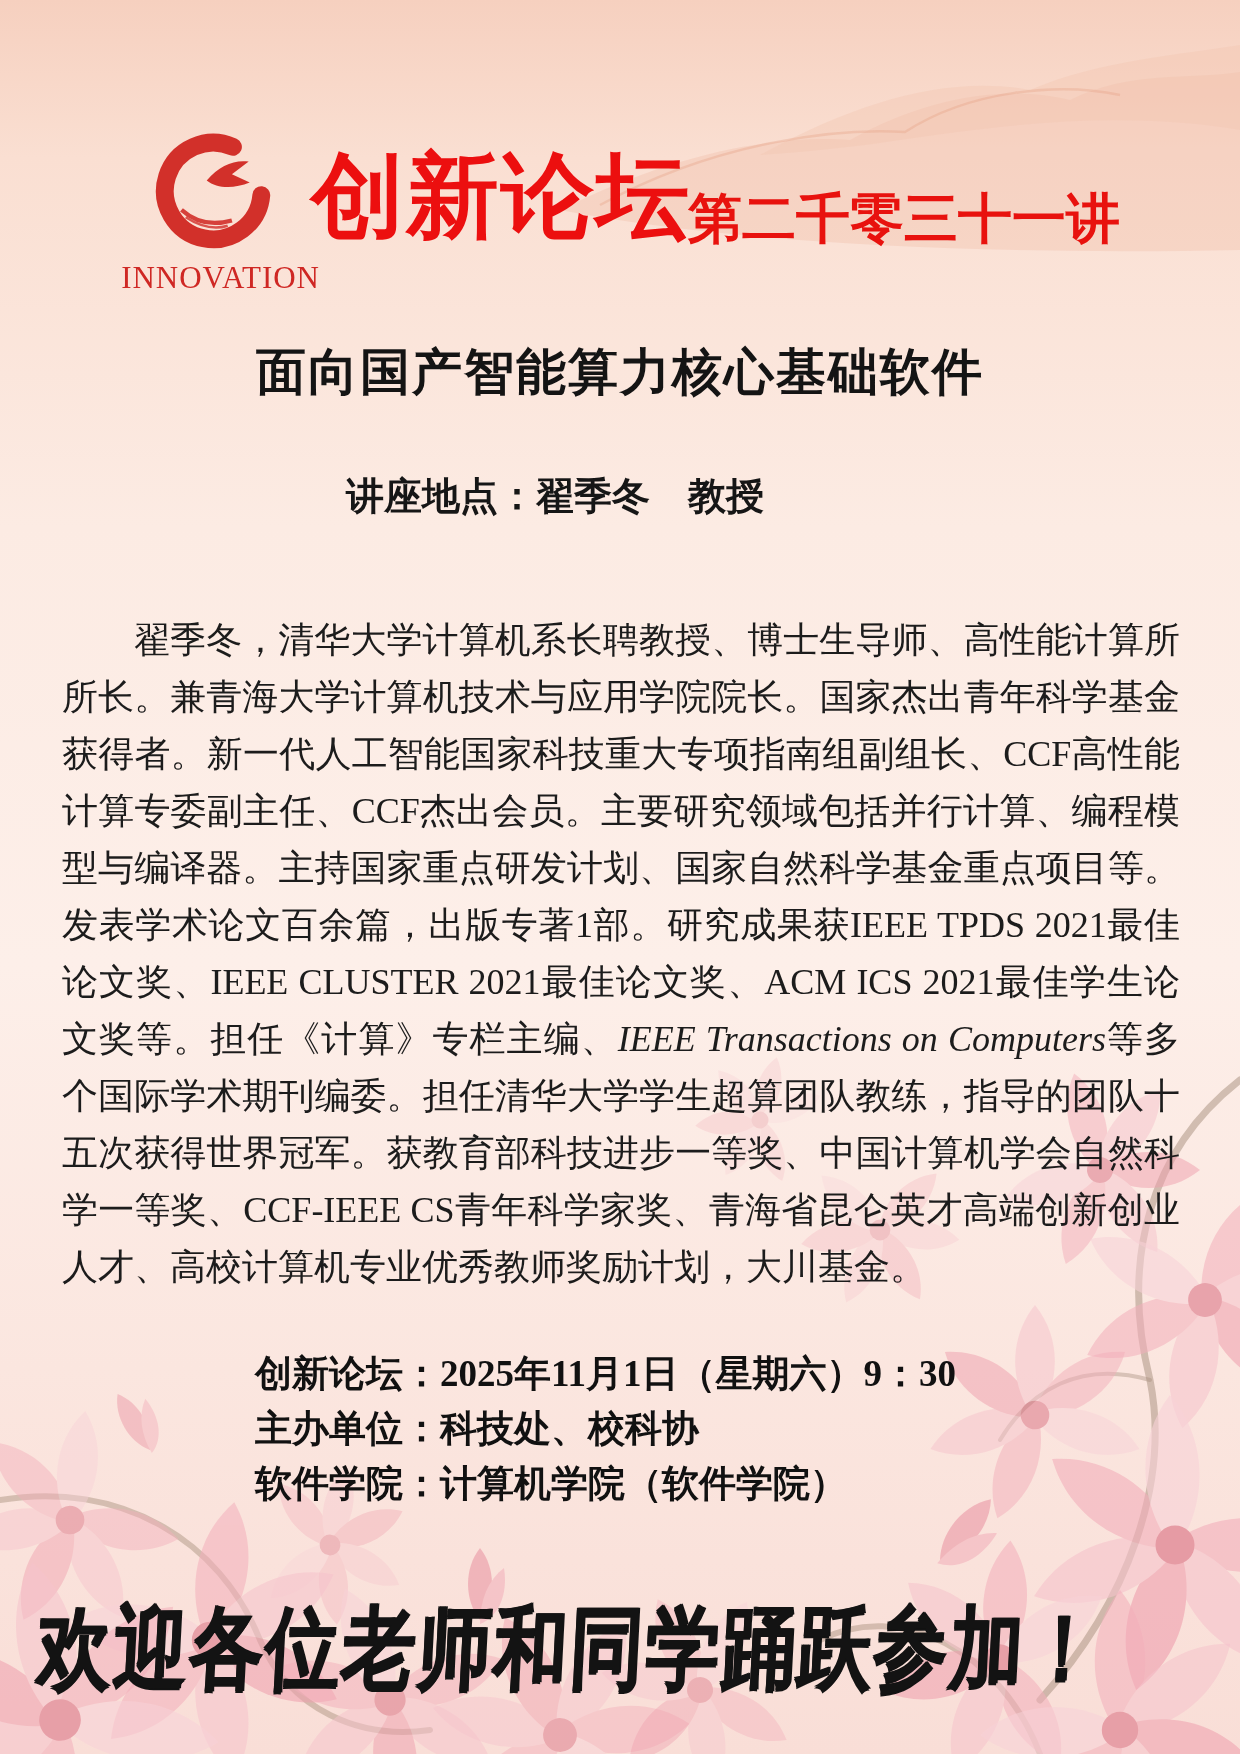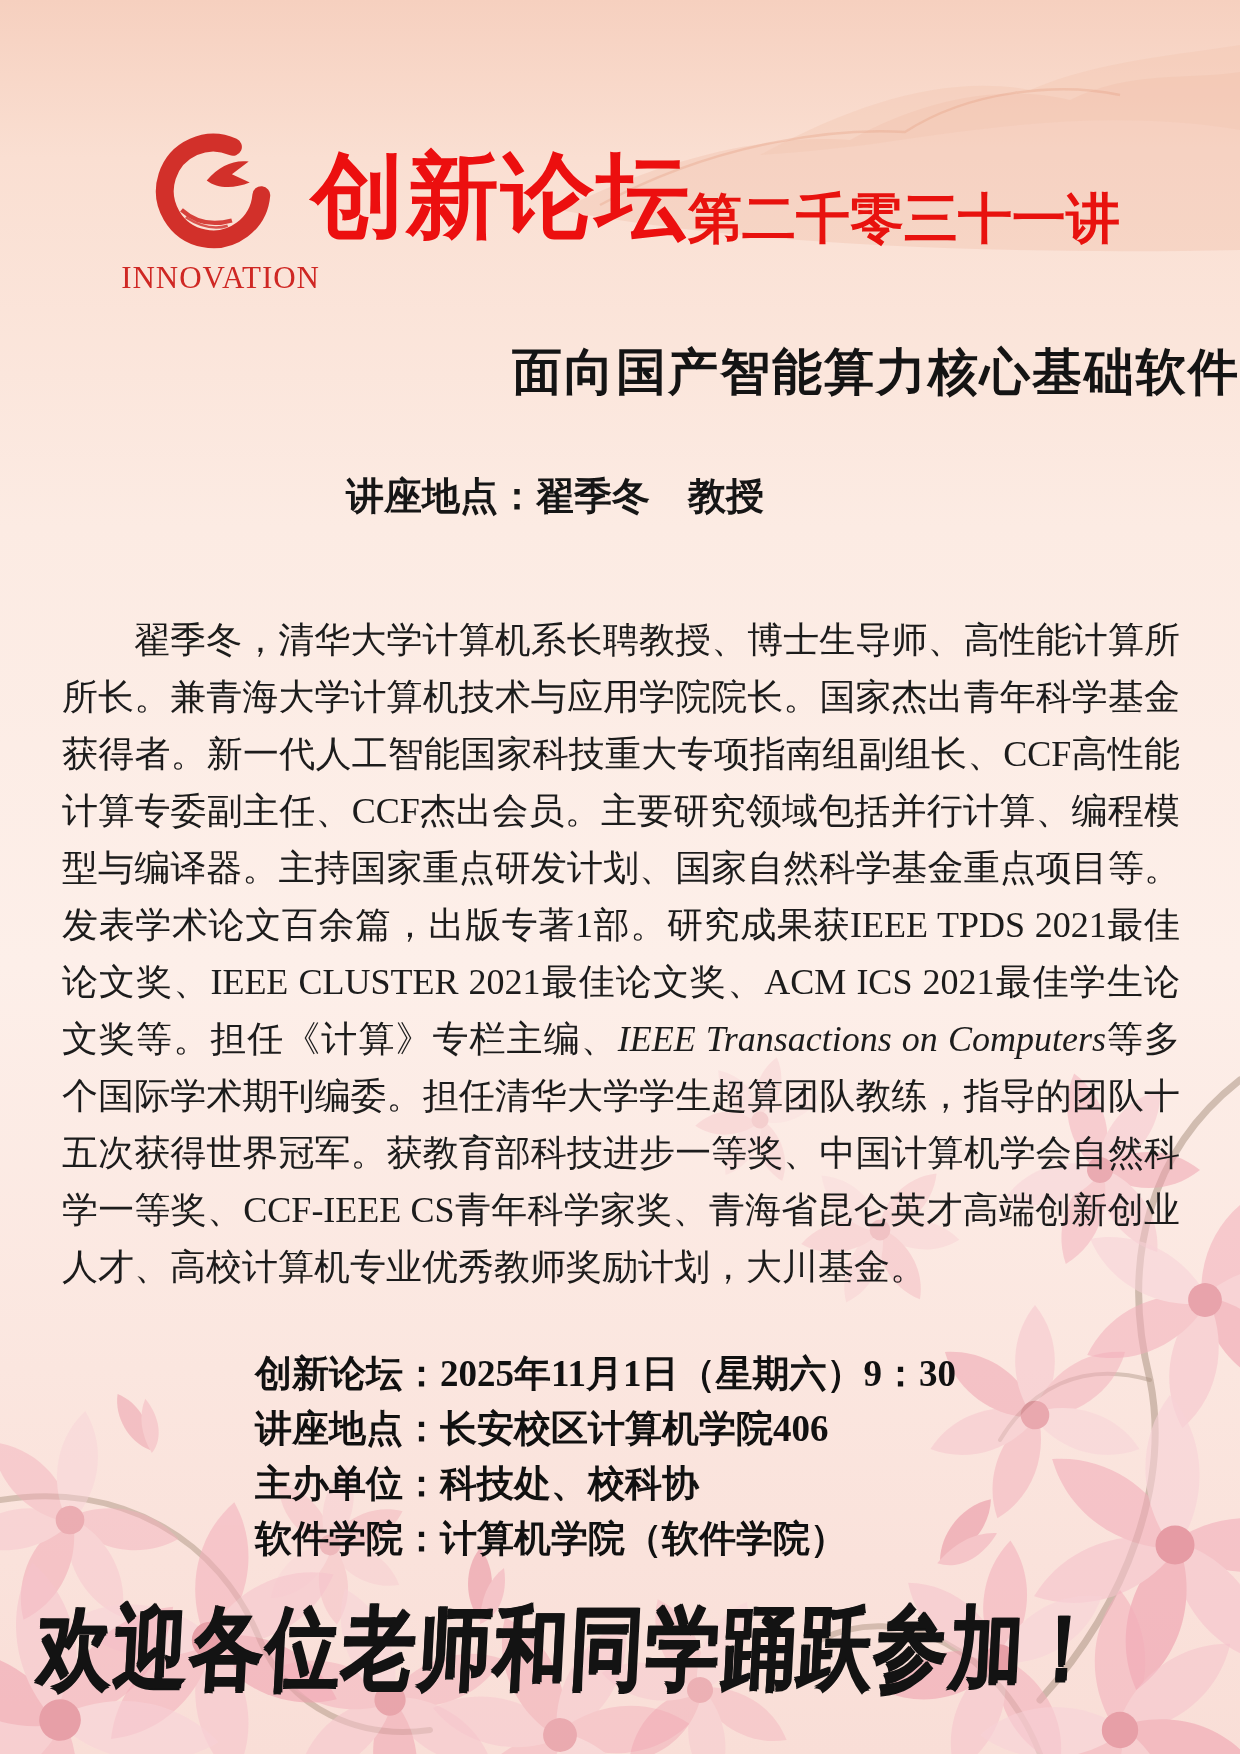--- a/index.html
+++ b/index.html
@@ -9,21 +9,21 @@
   .decor{position:absolute;left:0;top:0;z-index:0;}
   .layer{position:absolute;z-index:2;}
   
   .logo{left:105px;top:128px;width:215px;text-align:right;}
   .logo svg{display:block;margin:0 auto;}
   .brand{margin-top:6px;font-size:31px;letter-spacing:1px;color:#cf2824;font-weight:400;}
   .forum-title{left:311px;top:150px;margin:0;font-family:Liberation Sans, sans-serif;
     font-weight:700;font-size:93px;line-height:1;color:#ec0f0f;letter-spacing:2px;}
   .session{left:688px;top:192px;font-size:54px;line-height:1;font-weight:700;color:#e8120e;letter-spacing:0px;}
   
-  .talk-title{left:0;top:345px;width:1240px;margin:0;text-align:right;font-size:50px;line-height:1.1;
+  .talk-title{left:0;top:345px;width:1240px;margin:0;text-align:center;font-size:50px;line-height:1.1;
     font-weight:700;color:#141414;letter-spacing:2px;}
   
   .guests{left:0;top:468px;width:1110px;text-align:center;font-size:38px;font-weight:700;color:#161616;}
   .guest-line{line-height:56px;}
   .ptitle{margin-left:38px;}
   
   .bio{left:62px;top:612px;width:1118px;margin:0;font-size:36px;line-height:57px;color:#1c1c1c;
     text-align:justify;text-indent:2em;}
   .bio em{font-style:italic;}
   
@@ -105,18 +105,17 @@
 <h2 class="layer talk-title">面向国产智能算力核心基础软件</h2>
 
 <div class="layer guests">
   <div class="guest-line"><span>讲座地点：</span><span>翟季冬</span><span class="ptitle">教授</span></div>
 </div>
 
 <p class="layer bio"><span>翟季冬，清华大学计算机系长聘教授、博士生导师、高性能计算所所长。兼青海大学计算机技术与应用学院院长。国家杰出青年科学基金获得者。新一代人工智能国家科技重大专项指南组副组长、CCF高性能计算专委副主任、CCF杰出会员。主要研究领域包括并行计算、编程模型与编译器。主持国家重点研发计划、国家自然科学基金重点项目等。发表学术论文百余篇，出版专著1部。研究成果获IEEE TPDS 2021最佳论文奖、IEEE CLUSTER 2021最佳论文奖、ACM ICS 2021最佳学生论文奖等。担任《计算》专栏主编、</span><em>IEEE Transactions on Computers</em><span>等多个国际学术期刊编委。担任清华大学学生超算团队教练，指导的团队十五次获得世界冠军。获教育部科技进步一等奖、中国计算机学会自然科学一等奖、CCF-IEEE CS青年科学家奖、青海省昆仑英才高端创新创业人才、高校计算机专业优秀教师奖励计划，大川基金。</span></p>
 
 <div class="layer details">
   <div class="detail-row"><span>创新论坛：</span><span>2025年11月1日（星期六）9：30</span></div>
-  <div class="detail-row"><span>讲座地点：</span><span>长安校区计算机学院406</span></div>
   <div class="detail-row"><span>主办单位：</span><span>科技处、校科协</span></div>
   <div class="detail-row"><span>软件学院：</span><span>计算机学院（软件学院）</span></div>
 </div>
 
 <div class="layer welcome">欢迎各位老师和同学踊跃参加！</div>
 
 </body></html>

